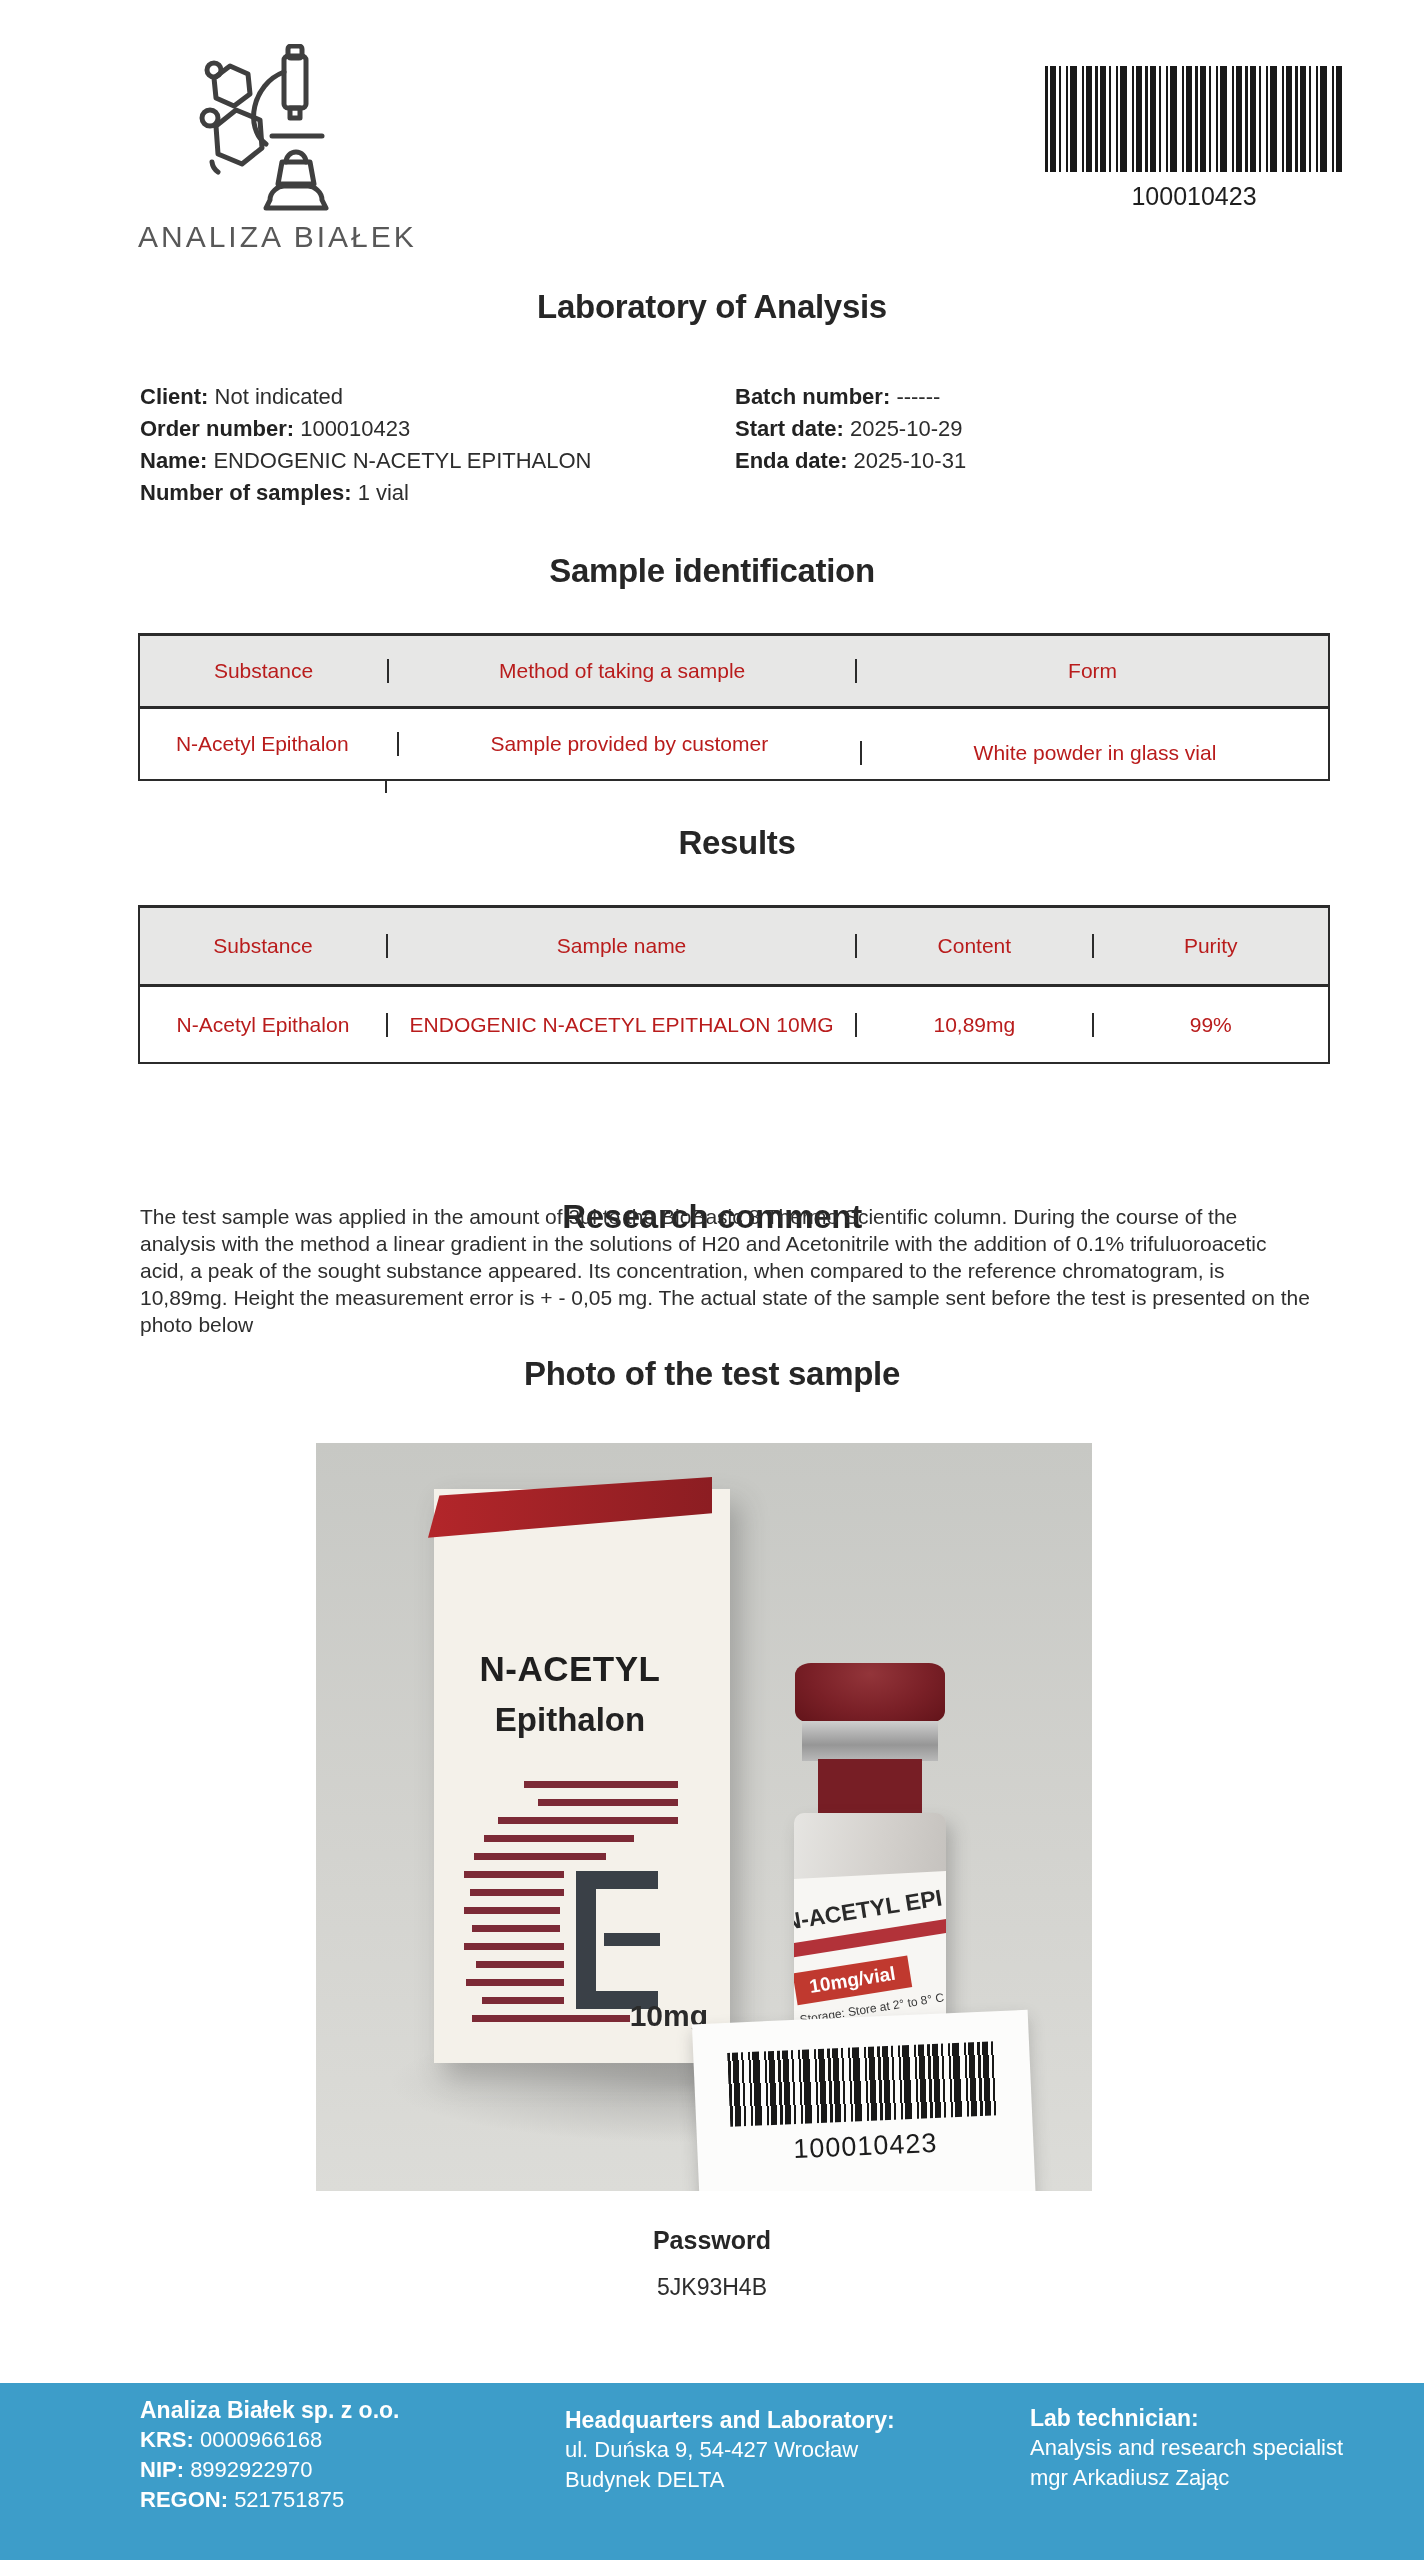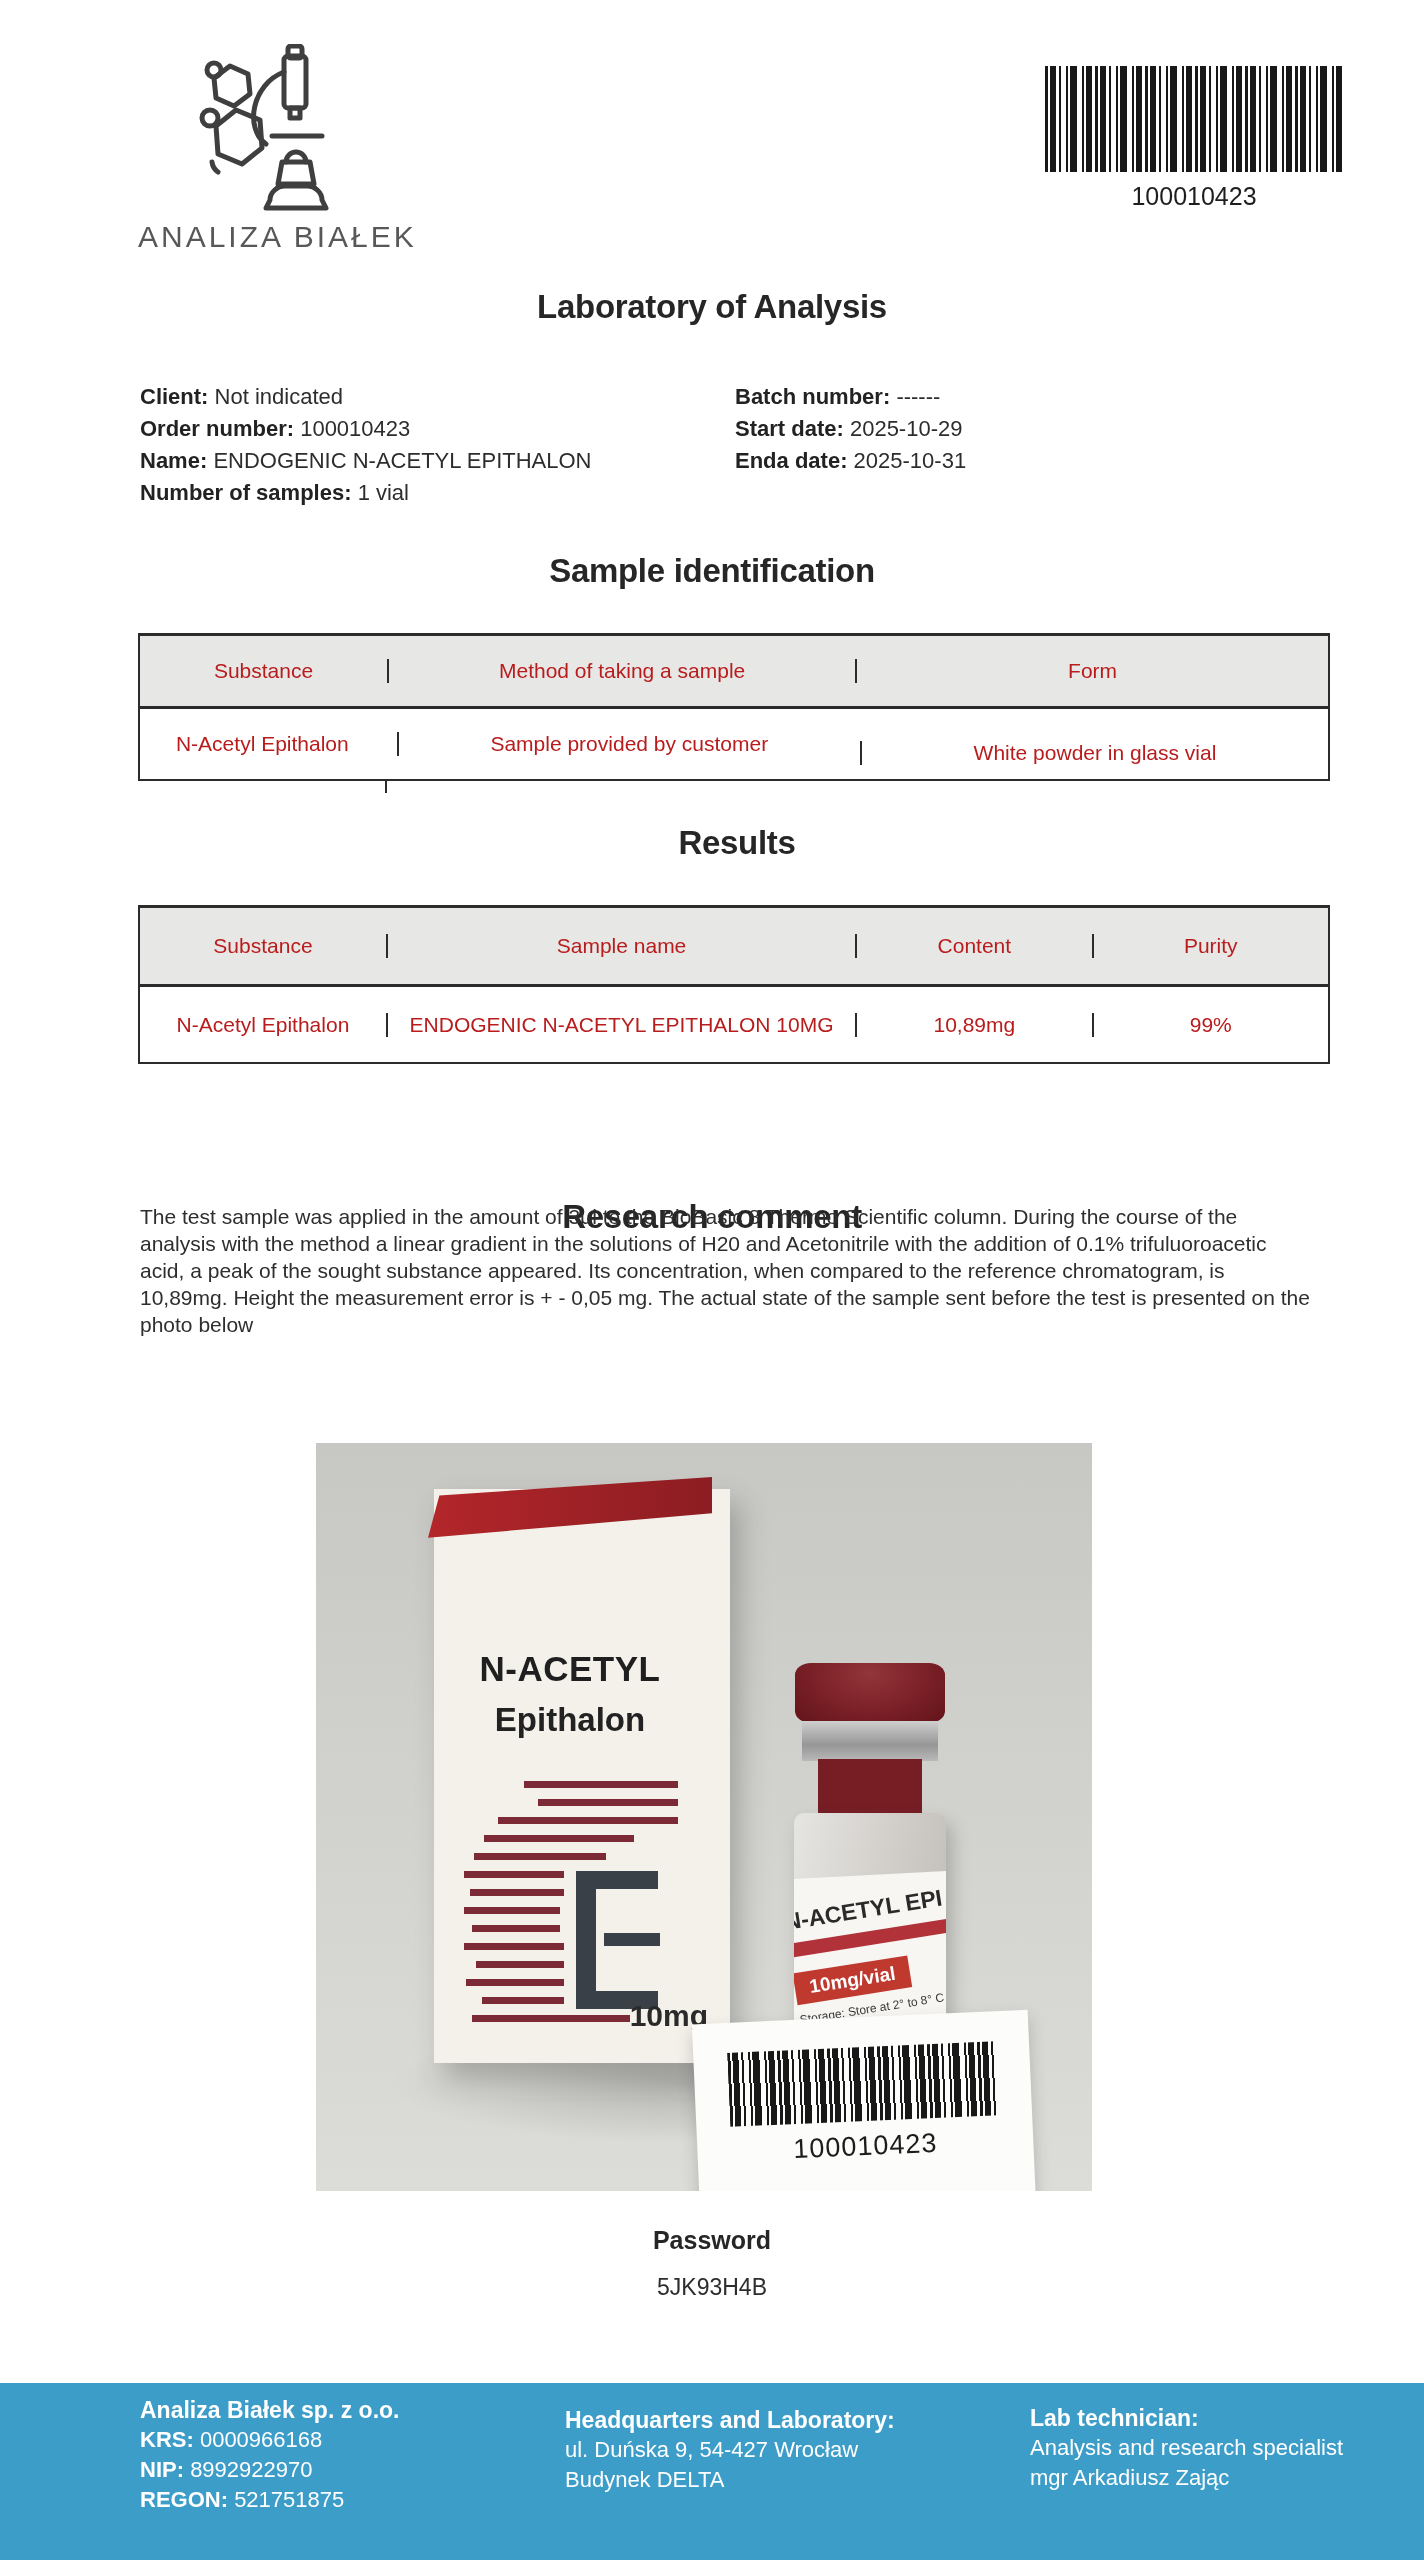--- a/index.html
+++ b/index.html
@@ -156,20 +156,21 @@
       <div class="t-cell" style="width:20.7%;">N-Acetyl Epithalon</div>
       <div class="t-cell" style="width:39.5%;">ENDOGENIC N-ACETYL EPITHALON 10MG</div>
       <div class="t-cell" style="width:19.9%;">10,89mg</div>
       <div class="t-cell" style="width:19.9%;">99%</div>
     </div>
   </div>
 
   <div class="h-center" style="top:1182px;margin-top:16px;">Research comment</div>
   <div class="comment">The test sample was applied in the amount of 3μl to the BioBasic 8 Thermo Scientific column. During the course of the analysis with the method a linear gradient in the solutions of H20 and Acetonitrile with the addition of 0.1% trifuluoroacetic acid, a peak of the sought substance appeared. Its concentration, when compared to the reference chromatogram, is 10,89mg. Height the measurement error is + - 0,05 mg. The actual state of the sample sent before the test is presented on the photo below</div>
 
+  <div class="h-center" style="top:1355px;">Photo of the test sample</div>
   <div class="photo">
     <div class="photo-shadow"></div>
 
     <div class="box">
       <div class="box-red"></div>
       <div class="box-t1">N-ACETYL</div>
       <div class="box-t2">Epithalon</div>
       <svg class="elogo" viewBox="0 0 214 252">
         <g fill="#7c2a36">
           <rect x="60" y="0" width="154" height="7"></rect>

